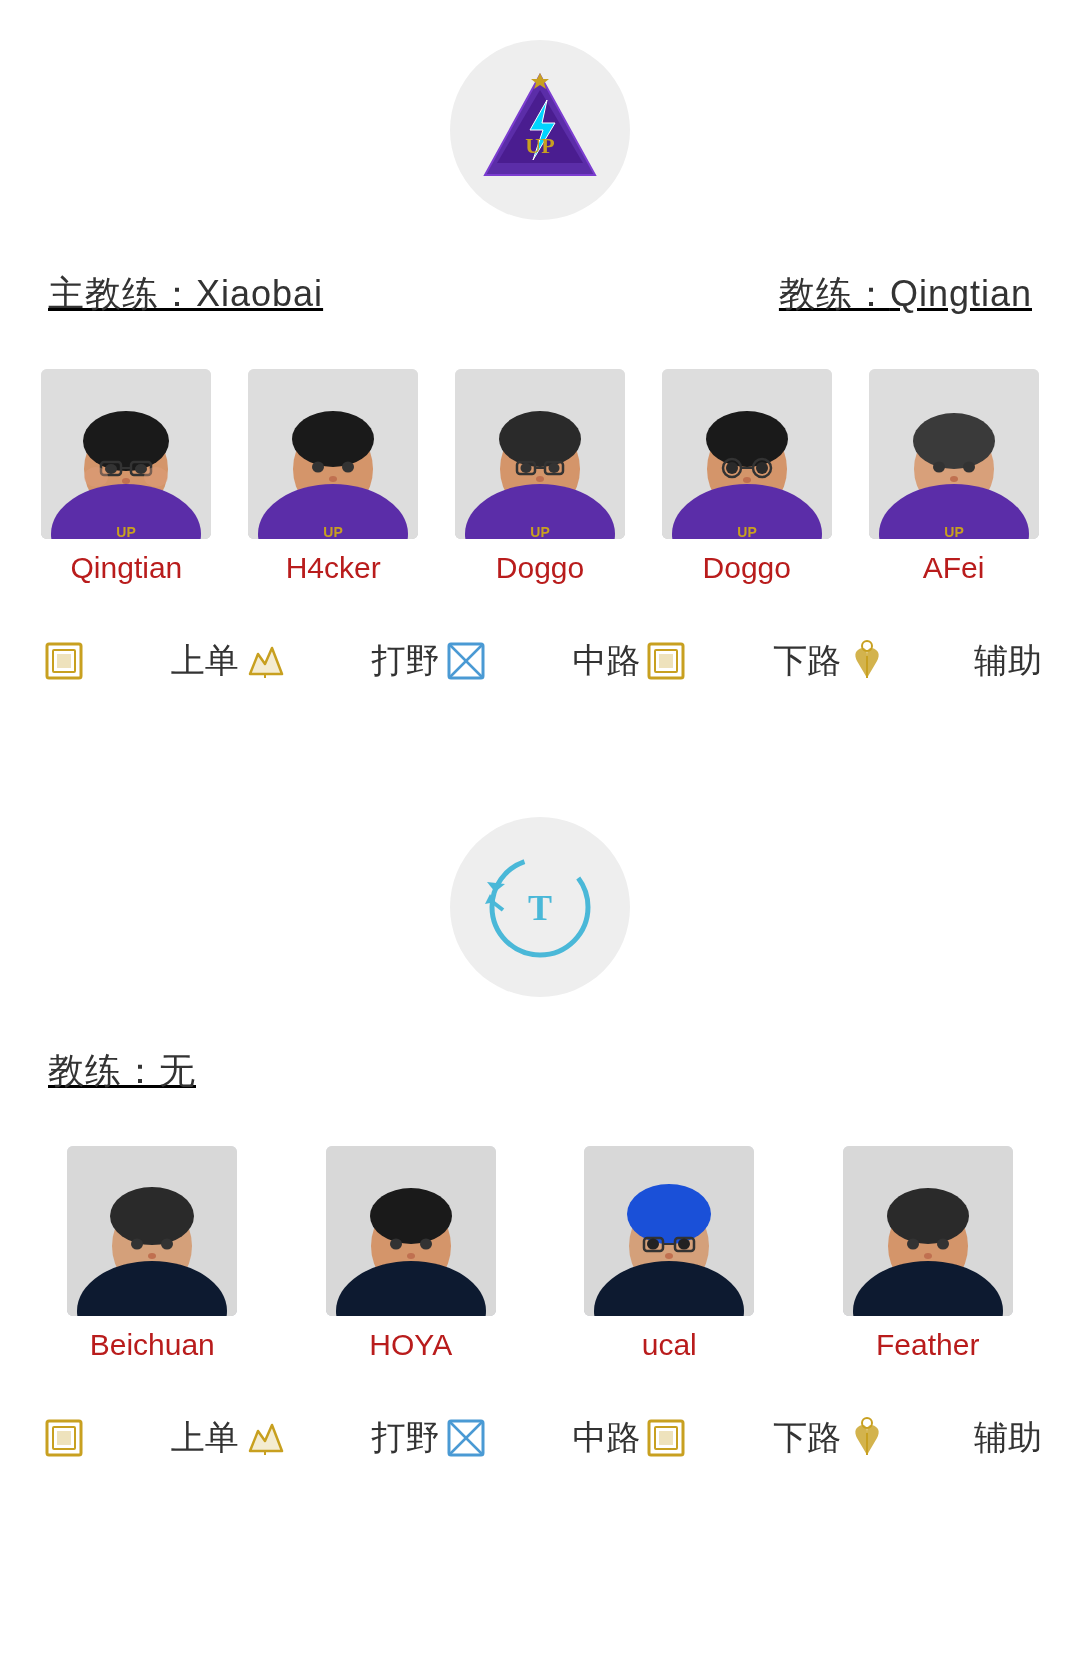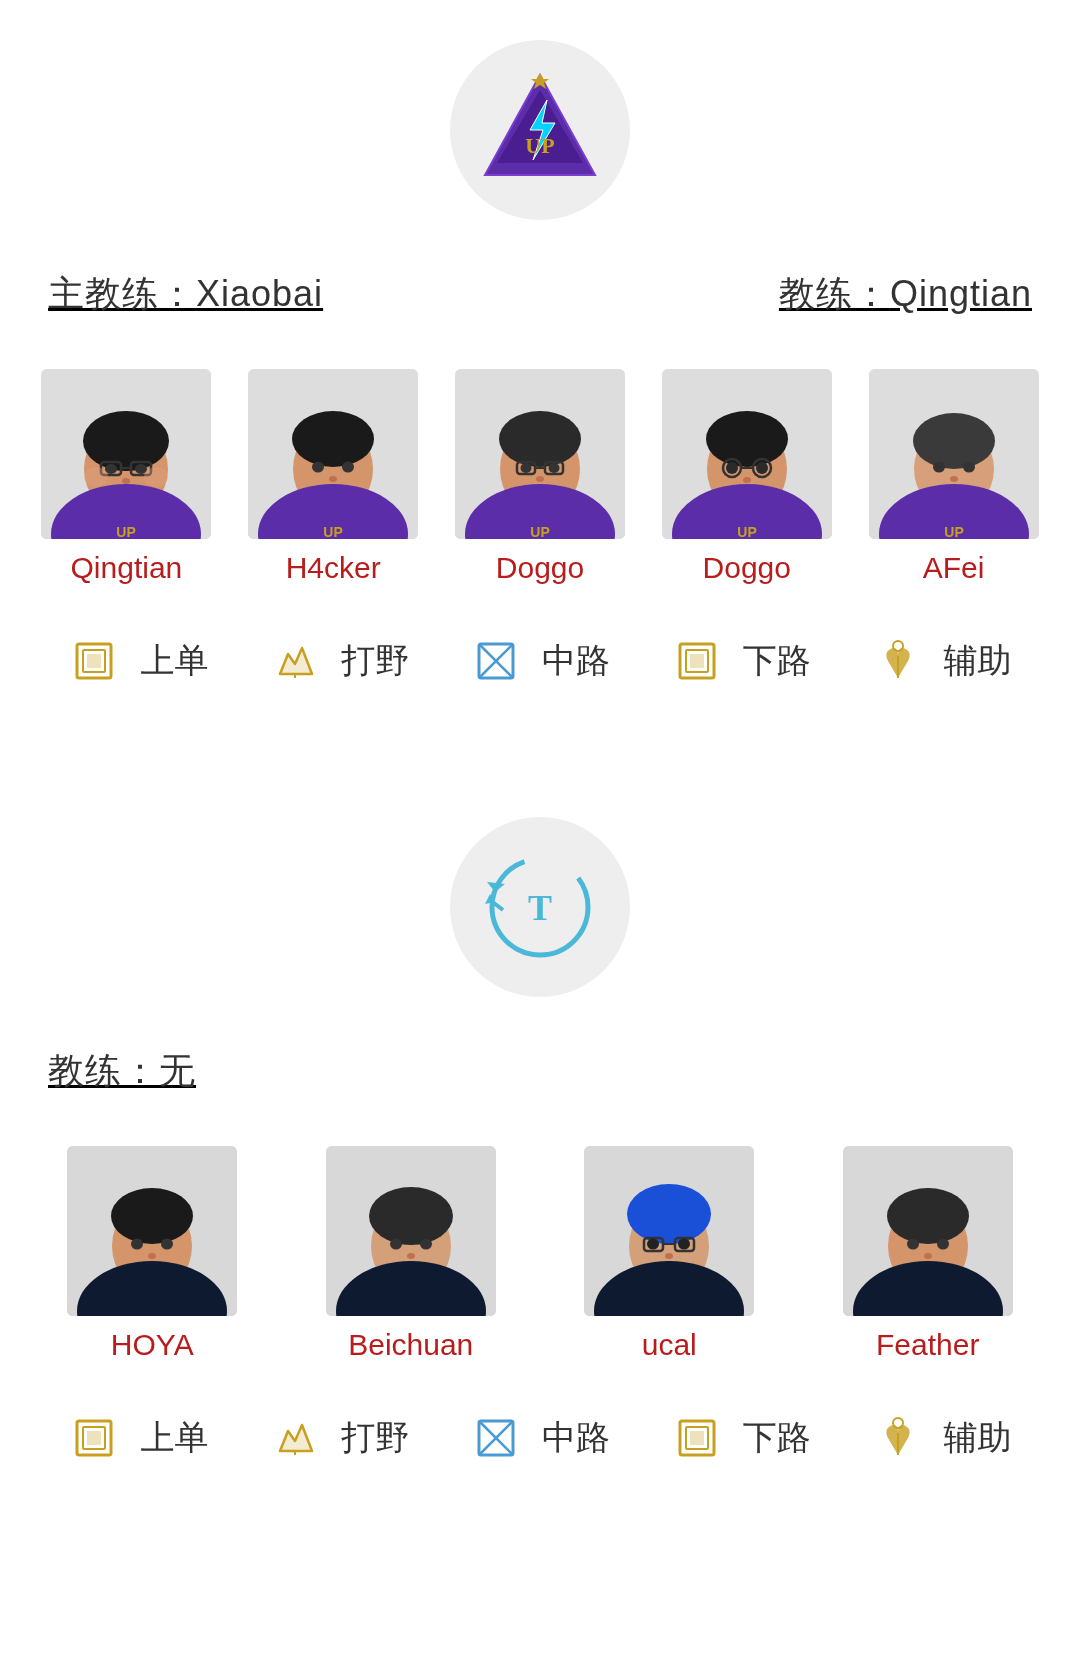--- a/index.html
+++ b/index.html
@@ -79,21 +79,21 @@
       justify-content: space-between;
       align-items: center;
       padding: 30px 10px;
     }
 
     .role-item {
       display: flex;
       align-items: center;
       gap: 20px;
       flex: 1;
-      justify-content: center;
+      justify-content: space-between;
     }
 
     .role-icon {
       width: 52px;
       height: 52px;
       display: flex;
       align-items: center;
       justify-content: center;
     }
 
@@ -370,49 +370,49 @@
     </div>
   </div>
 
   <div class="players-row">
 
     <div class="player-card">
       <div class="face-container face-bg-dark">
         <svg width="170" height="170" viewBox="0 0 170 170">
           <rect width="170" height="170" fill="#d8d8d8"></rect>
           <ellipse cx="85" cy="185" rx="75" ry="55" fill="#0d1a30"></ellipse>
+          <rect x="72" y="118" width="26" height="22" fill="#d4a07a" rx="3"></rect>
+          <ellipse cx="85" cy="100" rx="40" ry="46" fill="#d4a07a"></ellipse>
+          <ellipse cx="85" cy="70" rx="42" ry="29" fill="#2a2a2a"></ellipse>
+          <ellipse cx="70" cy="98" rx="6" ry="5.5" fill="#333"></ellipse>
+          <ellipse cx="100" cy="98" rx="6" ry="5.5" fill="#333"></ellipse>
+          <ellipse cx="85" cy="110" rx="4" ry="3" fill="#c07050"></ellipse>
+          <path d="M76,120 Q85,126 94,120" fill="none" stroke="#a06040" stroke-width="2"></path>
+          <ellipse cx="85" cy="165" rx="75" ry="50" fill="#0d1a30"></ellipse>
+        </svg>
+      </div>
+      <div class="player-name">Beichuan</div>
+    </div>
+
+    <div class="player-card">
+      <div class="face-container face-bg-dark">
+        <svg width="170" height="170" viewBox="0 0 170 170">
+          <rect width="170" height="170" fill="#d8d8d8"></rect>
+          <ellipse cx="85" cy="185" rx="75" ry="55" fill="#0d1a30"></ellipse>
           <rect x="72" y="118" width="26" height="22" fill="#d4956a" rx="3"></rect>
           <ellipse cx="85" cy="100" rx="40" ry="46" fill="#d4956a"></ellipse>
           <ellipse cx="85" cy="70" rx="41" ry="28" fill="#1a1a1a"></ellipse>
           <ellipse cx="70" cy="98" rx="6" ry="5.5" fill="#333"></ellipse>
           <ellipse cx="100" cy="98" rx="6" ry="5.5" fill="#333"></ellipse>
           <ellipse cx="85" cy="110" rx="4" ry="3" fill="#c07050"></ellipse>
           <path d="M76,120 Q85,126 94,120" fill="none" stroke="#a06040" stroke-width="2"></path>
           <ellipse cx="85" cy="165" rx="75" ry="50" fill="#0d1a30"></ellipse>
         </svg>
       </div>
       <div class="player-name">HOYA</div>
-    </div>
-
-    <div class="player-card">
-      <div class="face-container face-bg-dark">
-        <svg width="170" height="170" viewBox="0 0 170 170">
-          <rect width="170" height="170" fill="#d8d8d8"></rect>
-          <ellipse cx="85" cy="185" rx="75" ry="55" fill="#0d1a30"></ellipse>
-          <rect x="72" y="118" width="26" height="22" fill="#d4a07a" rx="3"></rect>
-          <ellipse cx="85" cy="100" rx="40" ry="46" fill="#d4a07a"></ellipse>
-          <ellipse cx="85" cy="70" rx="42" ry="29" fill="#2a2a2a"></ellipse>
-          <ellipse cx="70" cy="98" rx="6" ry="5.5" fill="#333"></ellipse>
-          <ellipse cx="100" cy="98" rx="6" ry="5.5" fill="#333"></ellipse>
-          <ellipse cx="85" cy="110" rx="4" ry="3" fill="#c07050"></ellipse>
-          <path d="M76,120 Q85,126 94,120" fill="none" stroke="#a06040" stroke-width="2"></path>
-          <ellipse cx="85" cy="165" rx="75" ry="50" fill="#0d1a30"></ellipse>
-        </svg>
-      </div>
-      <div class="player-name">Beichuan</div>
     </div>
 
     <div class="player-card">
       <div class="face-container face-bg-dark">
         <svg width="170" height="170" viewBox="0 0 170 170">
           <rect width="170" height="170" fill="#d8d8d8"></rect>
           <ellipse cx="85" cy="185" rx="75" ry="55" fill="#0d1a30"></ellipse>
           <rect x="72" y="118" width="26" height="22" fill="#d4a07a" rx="3"></rect>
           <ellipse cx="85" cy="100" rx="40" ry="46" fill="#d4a07a"></ellipse>
 

